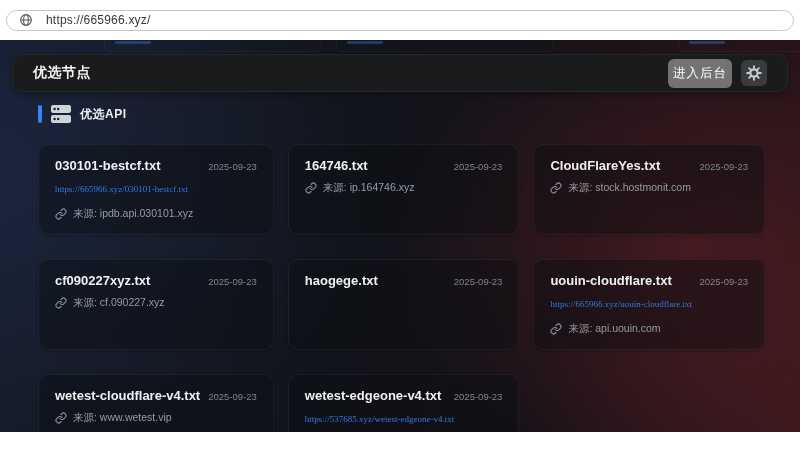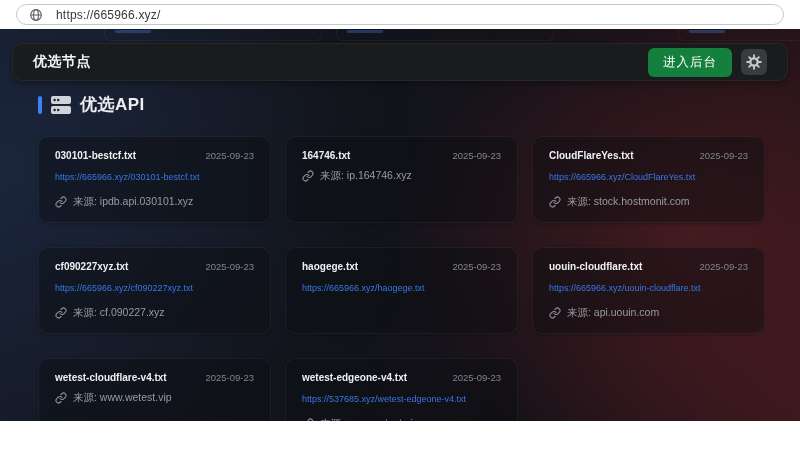--- a/index.html
+++ b/index.html
@@ -1,20 +1,20 @@
 <!DOCTYPE html>
 <html><head>
 <meta charset="utf-8">
 <style>
   * { box-sizing: border-box; margin: 0; padding: 0; }
   html, body { width: 800px; height: 474px; overflow: hidden; }
   body { font-family: "Liberation Sans", sans-serif; background: #ffffff; }
 
   
-  .browser-bar { height: 29px; background: #ffffff; display: flex; align-items: center; padding: 0 16px; }
+  .browser-bar { height: 40px; background: #ffffff; display: flex; align-items: center; padding: 0 6px; }
   .url-pill { flex: 1; height: 21px; border: 1px solid #c4c7ca; border-radius: 11px; background: #fff;
               display: flex; align-items: center; padding: 0 12px; gap: 13px; }
   .url-text { font-size: 12px; color: #35383b; letter-spacing: 0.2px; }
 
   
   .page { position: relative; height: 392px; overflow: hidden;
     background-color: #101218;
     background-image:
       radial-gradient(420px 330px at 86% 52%, rgba(125,38,42,0.38), rgba(125,38,42,0) 70%),
       radial-gradient(400px 320px at 100% 96%, rgba(105,33,40,0.30), rgba(0,0,0,0) 70%),
@@ -29,39 +29,39 @@
   .remnant .dash { position: absolute; top: 1px; left: 10px; width: 36px; height: 3px;
                    background: rgba(66,130,230,0.35); border-radius: 1px; }
 
   
   .header-panel { position: relative; margin: 14px 12px 0 12px; height: 38px;
                   background: #1a1b1d; border: 1px solid rgba(255,255,255,0.055);
                   border-radius: 10px; display: flex; align-items: center;
                   justify-content: space-between; padding: 0 20px; box-shadow: 0 2px 6px rgba(0,0,0,0.35); }
   .header-title { font-size: 14px; font-weight: bold; color: #f1f3f4; letter-spacing: 0.5px; }
   .header-actions { display: flex; align-items: center; }
-  .admin-btn { background: #15803d; color: #ffffff; border: none; border-radius: 6px;
-               font-size: 12.5px; font-family: inherit; padding: 6px 15px; cursor: pointer; letter-spacing: 1px; text-align: center; }
+  .admin-btn { background: #737373; color: #ffffff; border: none; border-radius: 6px;
+               font-size: 12.5px; font-family: inherit; padding: 6px 5px; cursor: pointer; letter-spacing: 1px; text-align: center; }
   .gear-btn { width: 26px; height: 26px; background: #3a3b3e; border: none; border-radius: 6px;
               margin-left: 9px; display: flex; align-items: center; justify-content: center; cursor: pointer; }
 
   
   .section-header { display: flex; align-items: center; gap: 8px; margin: 12px 0 0 38px; }
   .accent-bar { width: 4px; height: 18px; background: #3b82f6; border-radius: 2px; }
-  .section-title { font-size: 17px; font-weight: bold; color: #eceff2; letter-spacing: 0.5px; }
+  .section-title { font-size: 12px; font-weight: bold; color: #eceff2; letter-spacing: 0.5px; }
 
   
   .card-grid { margin: 20px 35px 0 38px; display: grid;
                grid-template-columns: repeat(3, 1fr); column-gap: 14px; row-gap: 24px; }
   .card { background: rgba(11,13,18,0.45); border: 1px solid rgba(255,255,255,0.06);
           border-radius: 10px; padding: 13px 16px; box-shadow: 0 1px 3px rgba(0,0,0,0.25); }
   .card-head { display: flex; justify-content: space-between; align-items: baseline; gap: 8px; }
-  .card-title { font-size: 10px; font-weight: bold; color: #eef0f2; white-space: nowrap; }
-  .card-date { font-size: 9.5px; color: #7f858d; white-space: nowrap; margin-left: 18px; }
-  .card-url { display: block; margin-top: 7px; font-family: Liberation Sans, sans-serif;
+  .card-title { font-size: 13px; font-weight: bold; color: #eef0f2; white-space: nowrap; }
+  .card-date { font-size: 9.5px; color: #7f858d; white-space: nowrap; }
+  .card-url { display: block; margin-top: 7px; font-family: Liberation Serif, serif;
               font-size: 9px; line-height: 2.1; color: #3578e5; word-break: break-all;
               text-decoration: none; cursor: pointer; }
   .card-source { margin-top: 8px; display: flex; align-items: center; gap: 6px;
                  color: #969ba3; font-size: 10.5px; }
   .card-source svg { flex: 0 0 auto; }
 </style>
 </head>
 <body>
 
 <div class="browser-bar">
@@ -150,51 +150,48 @@
       </svg>
       <span>来源: ip.164746.xyz</span>
     </div>
   </div>
 
   <div class="card">
     <div class="card-head">
       <span class="card-title">CloudFlareYes.txt</span>
       <span class="card-date">2025-09-23</span>
     </div>
-    <a class="card-url">https://665966.xyz/CloudFlareYes.txt</a>
     <div class="card-source">
       <svg width="12" height="12" viewBox="0 0 24 24" fill="none" stroke="#8b919a" stroke-width="2.2" stroke-linecap="round" stroke-linejoin="round">
         <path d="M10 13a5 5 0 0 0 7.54.54l3-3a5 5 0 0 0-7.07-7.07l-1.72 1.71"></path>
         <path d="M14 11a5 5 0 0 0-7.54-.54l-3 3a5 5 0 0 0 7.07 7.07l1.71-1.71"></path>
       </svg>
       <span>来源: stock.hostmonit.com</span>
     </div>
   </div>
 
   <div class="card">
     <div class="card-head">
       <span class="card-title">cf090227xyz.txt</span>
       <span class="card-date">2025-09-23</span>
     </div>
-    <a class="card-url">https://665966.xyz/cf090227xyz.txt</a>
     <div class="card-source">
       <svg width="12" height="12" viewBox="0 0 24 24" fill="none" stroke="#8b919a" stroke-width="2.2" stroke-linecap="round" stroke-linejoin="round">
         <path d="M10 13a5 5 0 0 0 7.54.54l3-3a5 5 0 0 0-7.07-7.07l-1.72 1.71"></path>
         <path d="M14 11a5 5 0 0 0-7.54-.54l-3 3a5 5 0 0 0 7.07 7.07l1.71-1.71"></path>
       </svg>
       <span>来源: cf.090227.xyz</span>
     </div>
   </div>
 
   <div class="card">
     <div class="card-head">
       <span class="card-title">haogege.txt</span>
       <span class="card-date">2025-09-23</span>
     </div>
-    <a class="card-url">https://665966.xyz/haogege.txt</a>
   </div>
 
   <div class="card">
     <div class="card-head">
       <span class="card-title">uouin-cloudflare.txt</span>
       <span class="card-date">2025-09-23</span>
     </div>
     <a class="card-url">https://665966.xyz/uouin-cloudflare.txt</a>
     <div class="card-source">
       <svg width="12" height="12" viewBox="0 0 24 24" fill="none" stroke="#8b919a" stroke-width="2.2" stroke-linecap="round" stroke-linejoin="round">

